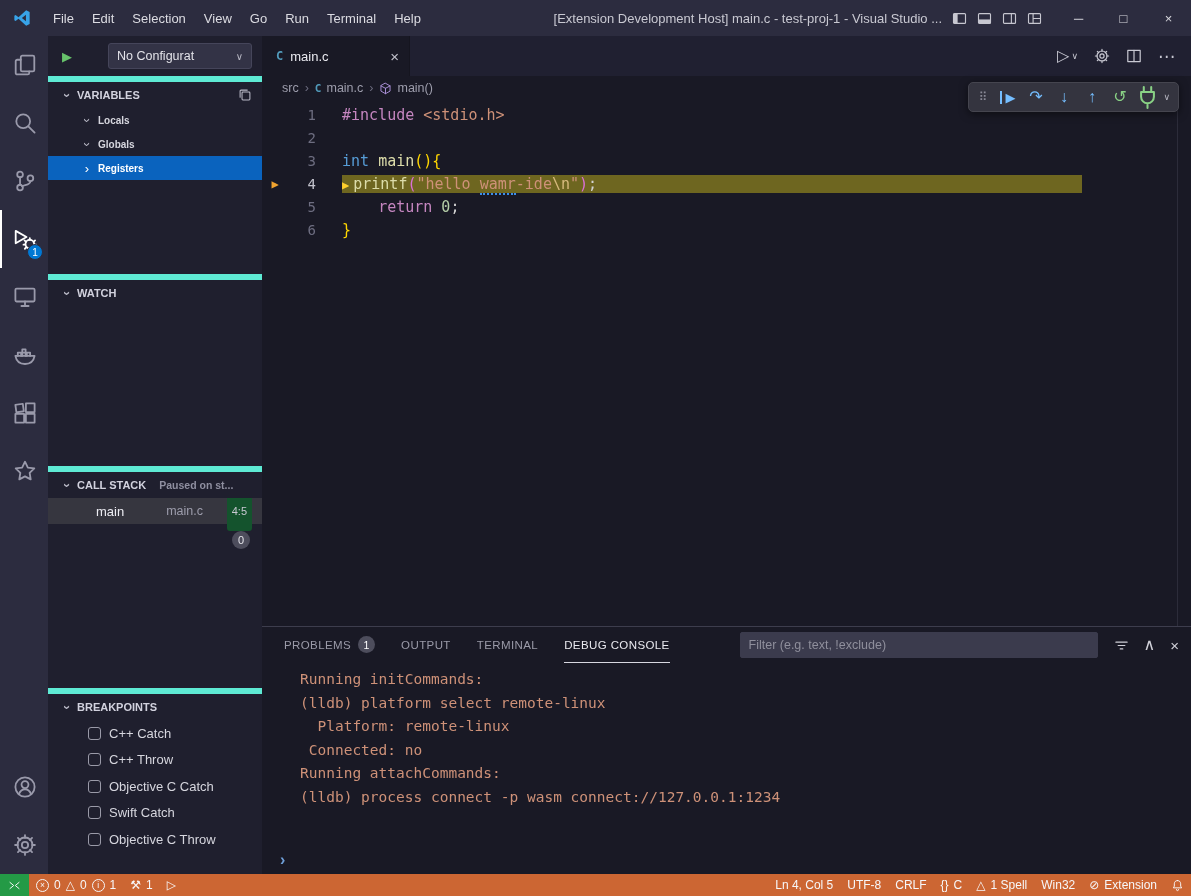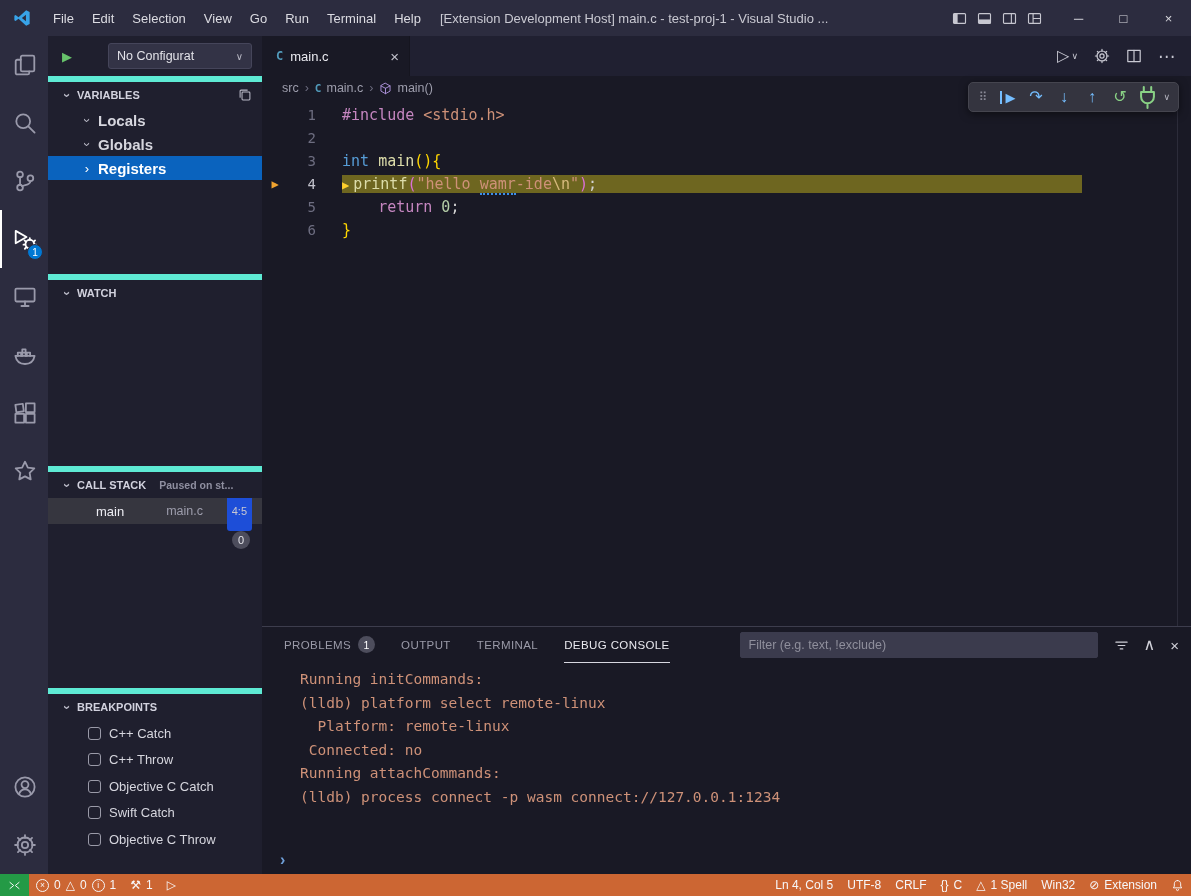--- a/index.html
+++ b/index.html
@@ -5,21 +5,21 @@
   *{margin:0;padding:0;box-sizing:border-box;}
   html,body{background:#0c0c12;}
   .app{width:1191px;height:896px;display:flex;flex-direction:column;font-family:"Liberation Sans","DejaVu Sans",sans-serif;color:#cccccc;overflow:hidden;position:relative;background:#191925;}
 
   
   .titlebar{height:36px;background:#2c2c3f;display:flex;align-items:center;flex:none;font-size:13px;}
   .logo{width:44px;display:flex;align-items:center;justify-content:center;}
   .logo svg{width:18px;height:18px;}
   .menubar{display:flex;align-items:center;}
   .menu-item{padding:0 9px;color:#dcdce2;cursor:default;}
-  .title{flex:1;text-align:left;color:#c9c9d2;white-space:nowrap;overflow:hidden;padding:0 10px;}
+  .title{flex:1;text-align:right;color:#c9c9d2;white-space:nowrap;overflow:hidden;padding:0 10px;}
   .tb-icons{display:flex;align-items:center;gap:10px;margin-right:14px;color:#c7c7d0;}
   .tb-icons .ic svg{width:15px;height:15px;}
   .win-controls{display:flex;height:36px;}
   .win-btn{width:45px;height:36px;display:flex;align-items:center;justify-content:center;font-size:13px;color:#d8d8de;}
 
   .main{flex:1;display:flex;min-height:0;}
 
   
   .activitybar{width:48px;background:#2c2c3f;display:flex;flex-direction:column;flex:none;}
   .ab-top,.ab-bottom{display:flex;flex-direction:column;}
@@ -43,25 +43,25 @@
   .sec-body{flex:1;min-height:0;overflow:hidden;}
   .sec-vars{height:198px;flex:none;}
   .sec-watch{height:192px;flex:none;}
   .sec-stack{height:222px;flex:none;}
   .sec-bp{flex:1;}
   .chev{display:inline-block;color:#b9b9c6;font-size:13px;line-height:1;transform:none;width:10px;text-align:center;}
   .chev.down{transform:rotate(90deg);}
   .tree-row{height:24px;display:flex;align-items:center;gap:6px;padding-left:34px;color:#d6d6de;cursor:pointer;}
   .tree-row.selected{background:#0a63be;color:#ffffff;}
   .tree-row.selected .chev{color:#ffffff;}
-  .tree-row .lbl{font-weight:bold;font-size:15px;}
+  .tree-row .lbl{font-weight:bold;font-size:10px;}
   .cs-row{height:26px;display:flex;align-items:center;background:#36363f;padding:0 10px 0 48px;cursor:pointer;}
   .cs-name{color:#ececf2;font-size:13px;}
   .cs-file{color:#9d9dac;margin-left:42px;font-size:12.5px;}
-  .cs-pos{margin-left:auto;background:#1d4ed8;border-radius:3px;padding:14px 5px;font-size:11px;color:#c8c8d2;text-align:center;}
+  .cs-pos{margin-left:auto;background:#14532d;border-radius:3px;padding:14px 5px;font-size:11px;color:#c8c8d2;text-align:center;}
   .badge0{width:18px;height:18px;border-radius:50%;background:#4d4d5c;color:#e4e4ea;font-size:11px;display:flex;align-items:center;justify-content:center;margin:7px 12px 0 auto;}
   .bp-row{height:26.5px;display:flex;align-items:center;gap:8px;padding-left:40px;color:#d6d6de;cursor:pointer;}
   .checkbox{width:13px;height:13px;border:1px solid #9a9aa8;border-radius:3px;background:transparent;flex:none;cursor:pointer;}
 
   
   .editor-region{flex:1;display:flex;flex-direction:column;background:#191925;min-width:0;position:relative;}
   .tabbar{height:40px;background:#202031;display:flex;align-items:stretch;flex:none;}
   .tab{width:148px;background:#191925;display:flex;align-items:center;gap:7px;padding:0 10px 0 14px;font-size:13px;color:#eaeaf0;border-right:1px solid #15151f;cursor:pointer;}
   .c-letter{color:#519aba;font-weight:bold;font-size:12px;font-family:"DejaVu Sans Mono",monospace;}
   .tab-close{margin-left:auto;color:#c2c2cc;font-size:15px;cursor:pointer;}

